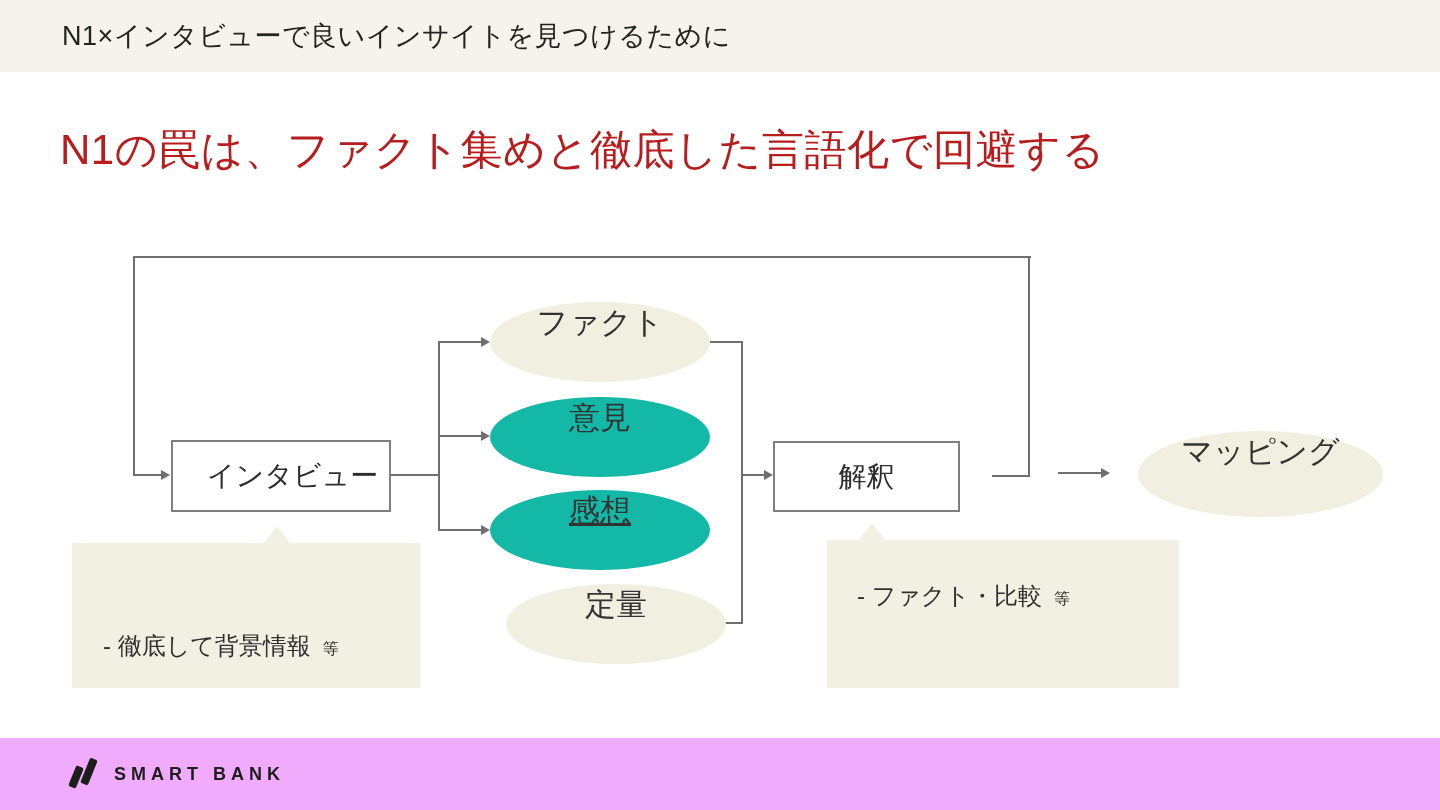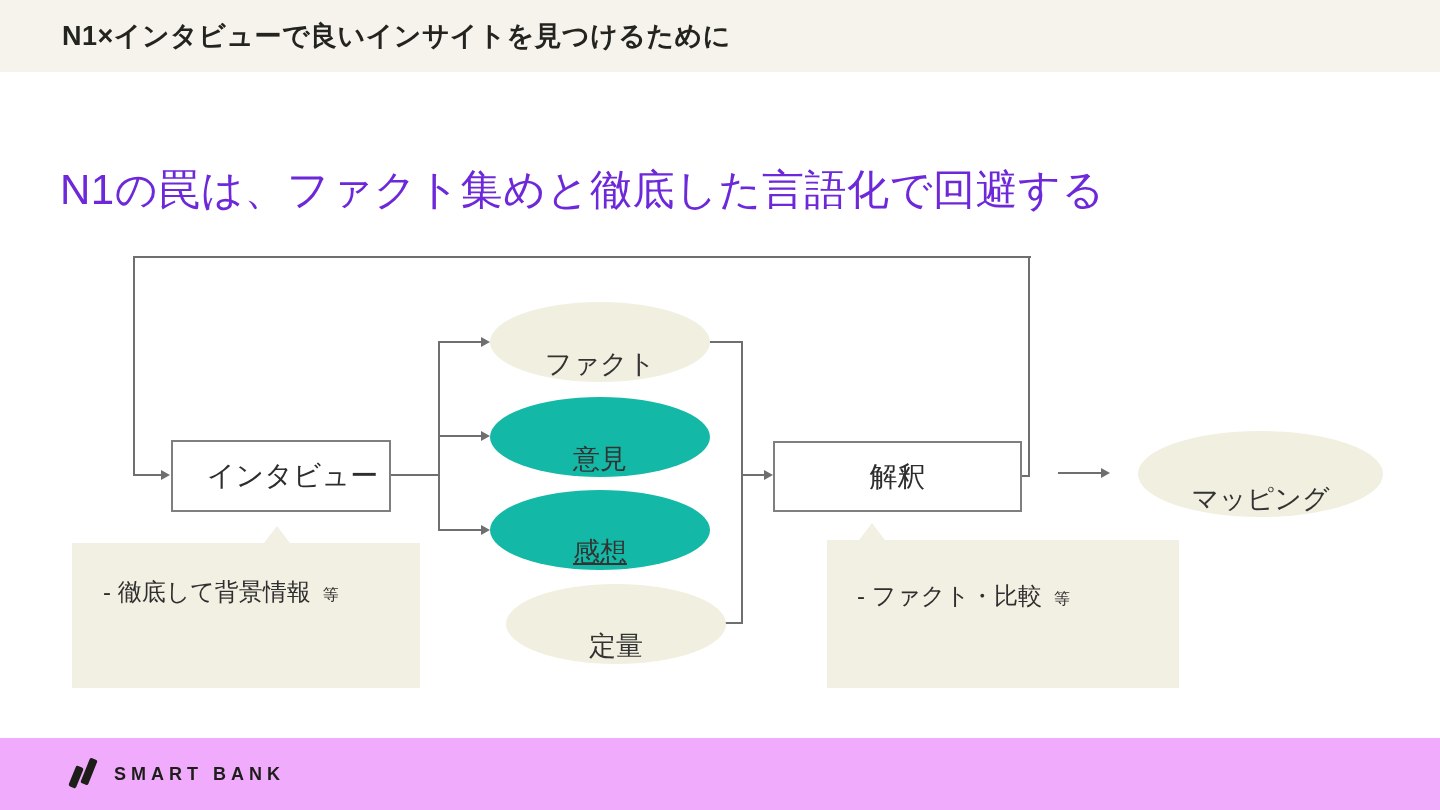--- a/index.html
+++ b/index.html
@@ -9,70 +9,70 @@
     position: relative;
     width: 1440px;
     height: 810px;
     background: #ffffff;
     overflow: hidden;
   }
 
   
   .band-top {
     position: absolute; left: 0; top: 0; width: 1440px; height: 72px;
-    background: #f5f3ec; display: flex; align-items: center; font-weight: bold;
+    background: #f5f3ec; display: flex; align-items: center;
   }
   .header-text {
     margin-left: 62px; font-size: 27px; color: #23231f; letter-spacing: 0.5px;
   }
   .band-bottom {
     position: absolute; left: 0; top: 738px; width: 1440px; height: 72px;
     background: #f0abfc; display: flex; align-items: center;
   }
 
   
   .slide-title {
     position: absolute; left: 60px; top: 122px; width: 1340px;
-    font-size: 42px; font-weight: 500; color: #6d28d9; letter-spacing: 0.5px; margin-top: 40px;
+    font-size: 42px; font-weight: 500; color: #b91c1c; letter-spacing: 0.5px;
   }
 
   
   .hline, .vline { position: absolute; background: #6f6f6f; }
   .arrow-r {
     position: absolute; width: 0; height: 0;
     border-top: 5px solid transparent; border-bottom: 5px solid transparent;
     border-left: 9px solid #6f6f6f;
   }
 
   
   .node-box {
     position: absolute; background: #ffffff; border: 2px solid #7f7f7f;
     display: flex; align-items: center; justify-content: center;
     font-size: 28px; color: #2e2e2e;
   }
   .node-ellipse {
     position: absolute; border-radius: 50%;
-    display: flex; align-items: flex-end; justify-content: center;
-    font-size: 27px; color: #333333;
+    display: flex; align-items: flex-start; justify-content: center;
+    font-size: 31px; color: #333333;
   }
   .cream { background: #f1efe0; }
   .gray  { background: #14b8a6; }
 
   
   .callout {
     position: absolute; background: #f2f0e3; color: #2f2f2f; font-size: 24px;
   }
   .callout .pointer {
     position: absolute; top: -17px; width: 0; height: 0;
     border-left: 13px solid transparent; border-right: 13px solid transparent;
     border-bottom: 17px solid #f2f0e3;
   }
   .callout .note-line { white-space: nowrap; }
   .callout .etc { font-size: 16px; margin-left: 12px; }
-  .callout-left  { left: 72px;  top: 543px; width: 348px; height: 145px; padding: 33px 0 0 31px; }
+  .callout-left  { left: 72px;  top: 543px; width: 348px; height: 145px; padding: 87px 0 0 31px; }
   .callout-left .pointer { left: 192px; }
   .callout-right { left: 827px; top: 540px; width: 352px; height: 148px; padding: 38px 0 0 30px; line-height: 36px; }
   .callout-right .pointer { left: 32px; }
 
   
   .logo { display: flex; align-items: center; margin-left: 70px; }
   .logo-mark { position: relative; width: 30px; height: 38px; margin-right: 14px; }
   .logo-mark .bar { position: absolute; background: #1d1d19; border-radius: 2px; width: 8px; }
   .logo-mark .bar1 { left: 2px;  top: 11px; height: 22px; transform: rotate(22deg); }
   .logo-mark .bar2 { left: 15px; top: 3px;  height: 27px; transform: rotate(22deg); }
@@ -130,21 +130,21 @@
     <div class="node-ellipse gray" style="left:490px; top:397px; width:220px; height:80px;">
       <span>意見</span>
     </div>
     <div class="node-ellipse gray" style="left:490px; top:490px; width:220px; height:80px;text-decoration:underline;">
       <span>感想</span>
     </div>
     <div class="node-ellipse cream" style="left:506px; top:584px; width:220px; height:80px;">
       <span>定量</span>
     </div>
 
-    <div class="node-box" style="left:773px; top:441px; width:249px; height:71px;">
+    <div class="node-box" style="left:773px; top:441px; width:187px; height:71px;">
       <span>解釈</span>
     </div>
 
     <div class="node-ellipse cream" style="left:1138px; top:431px; width:245px; height:86px;">
       <span>マッピング</span>
     </div>
 
     <div class="callout callout-left">
       <div class="pointer"></div>
       <div class="note-line">

